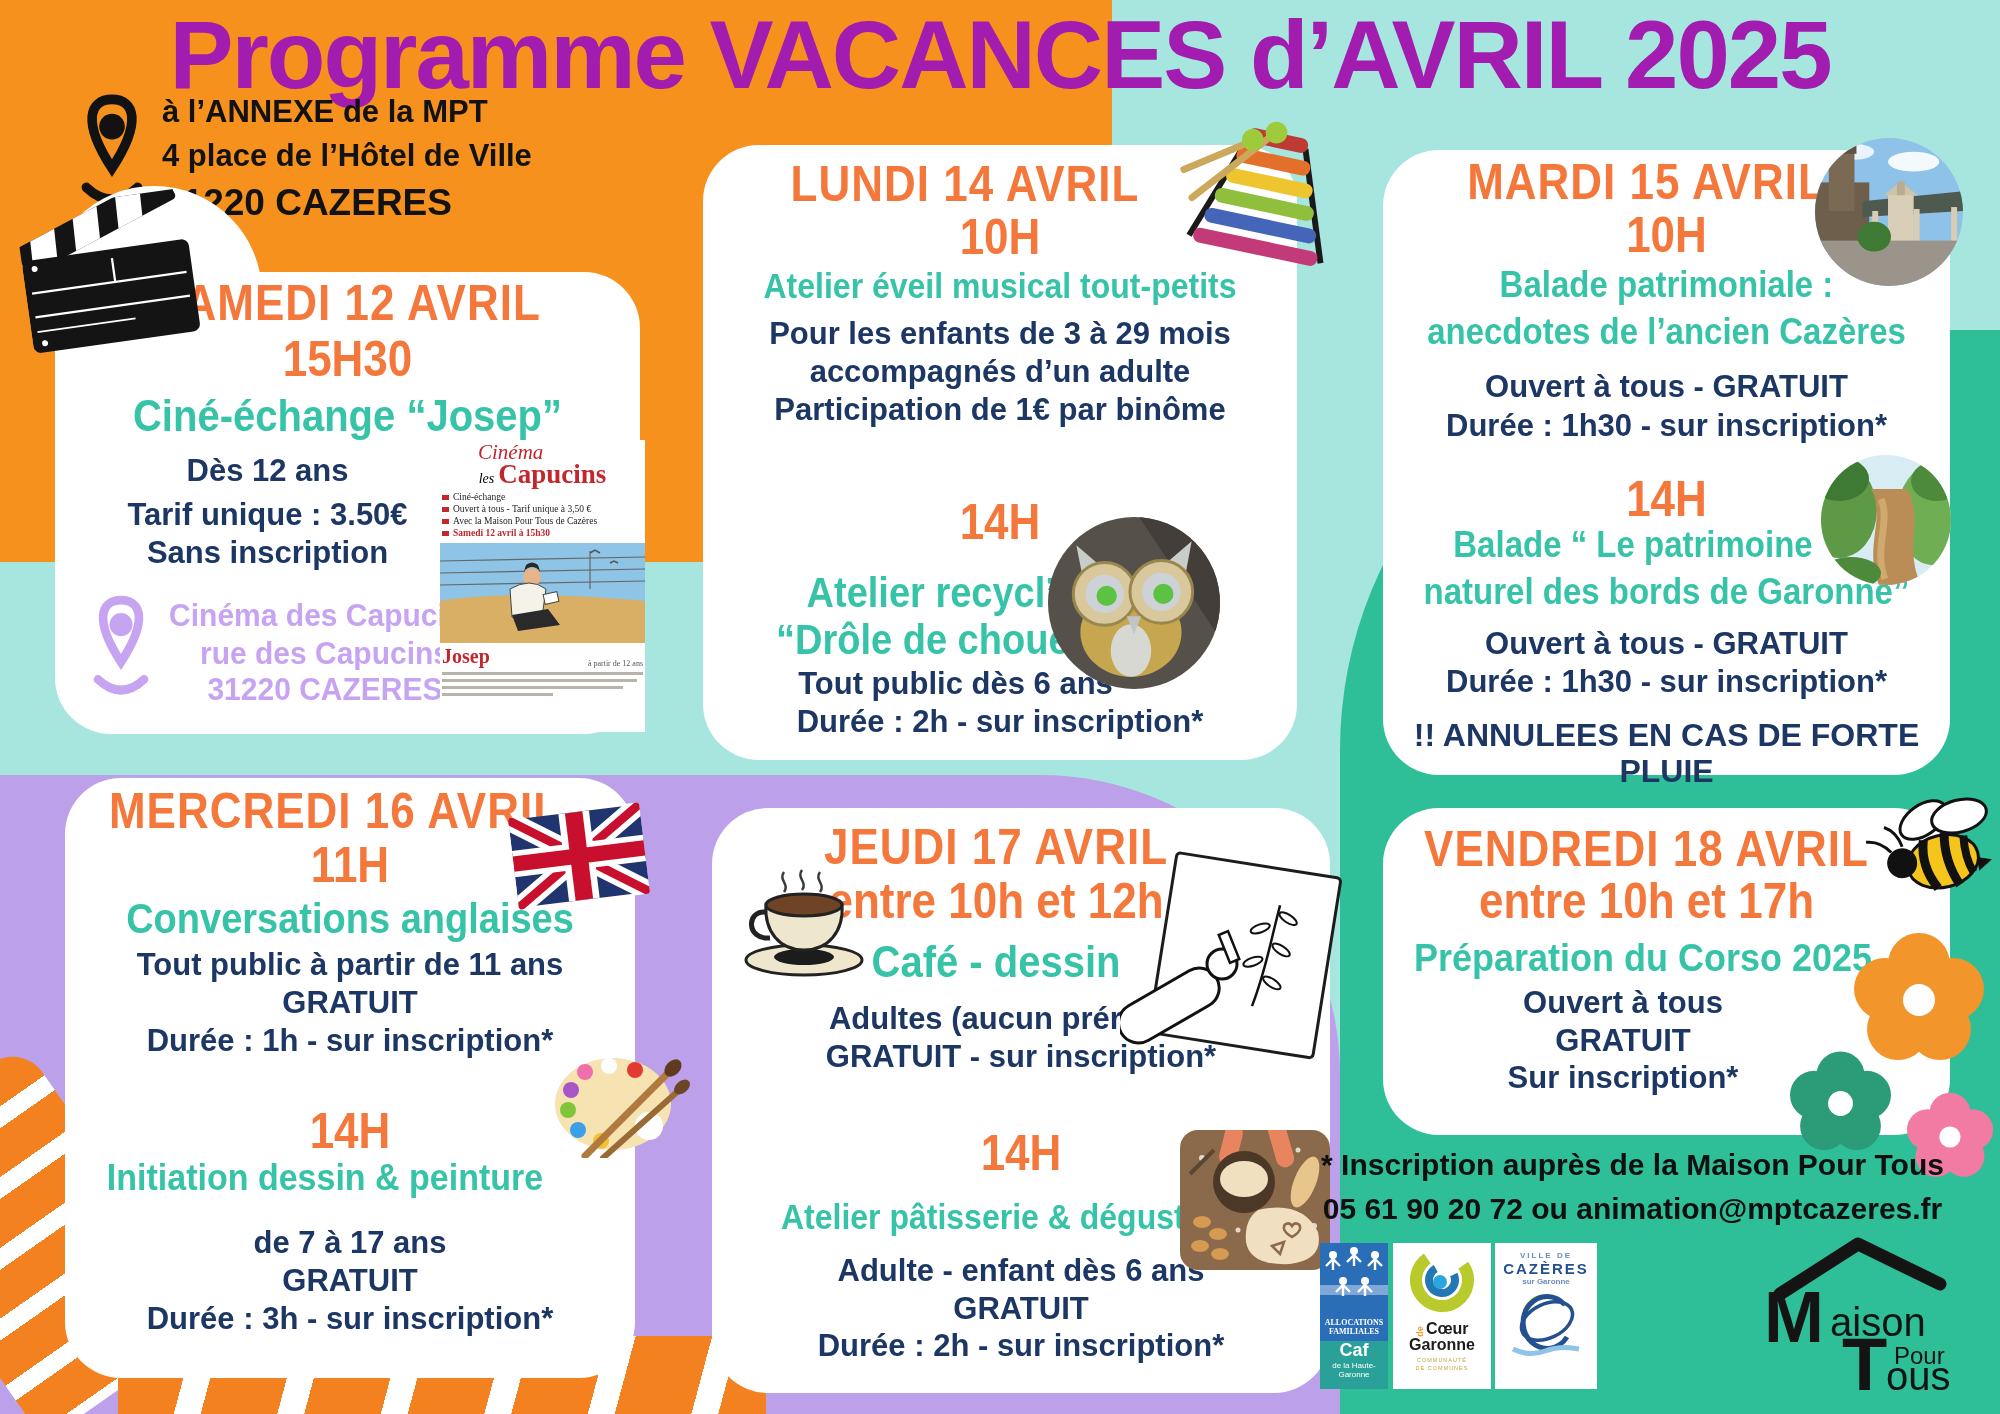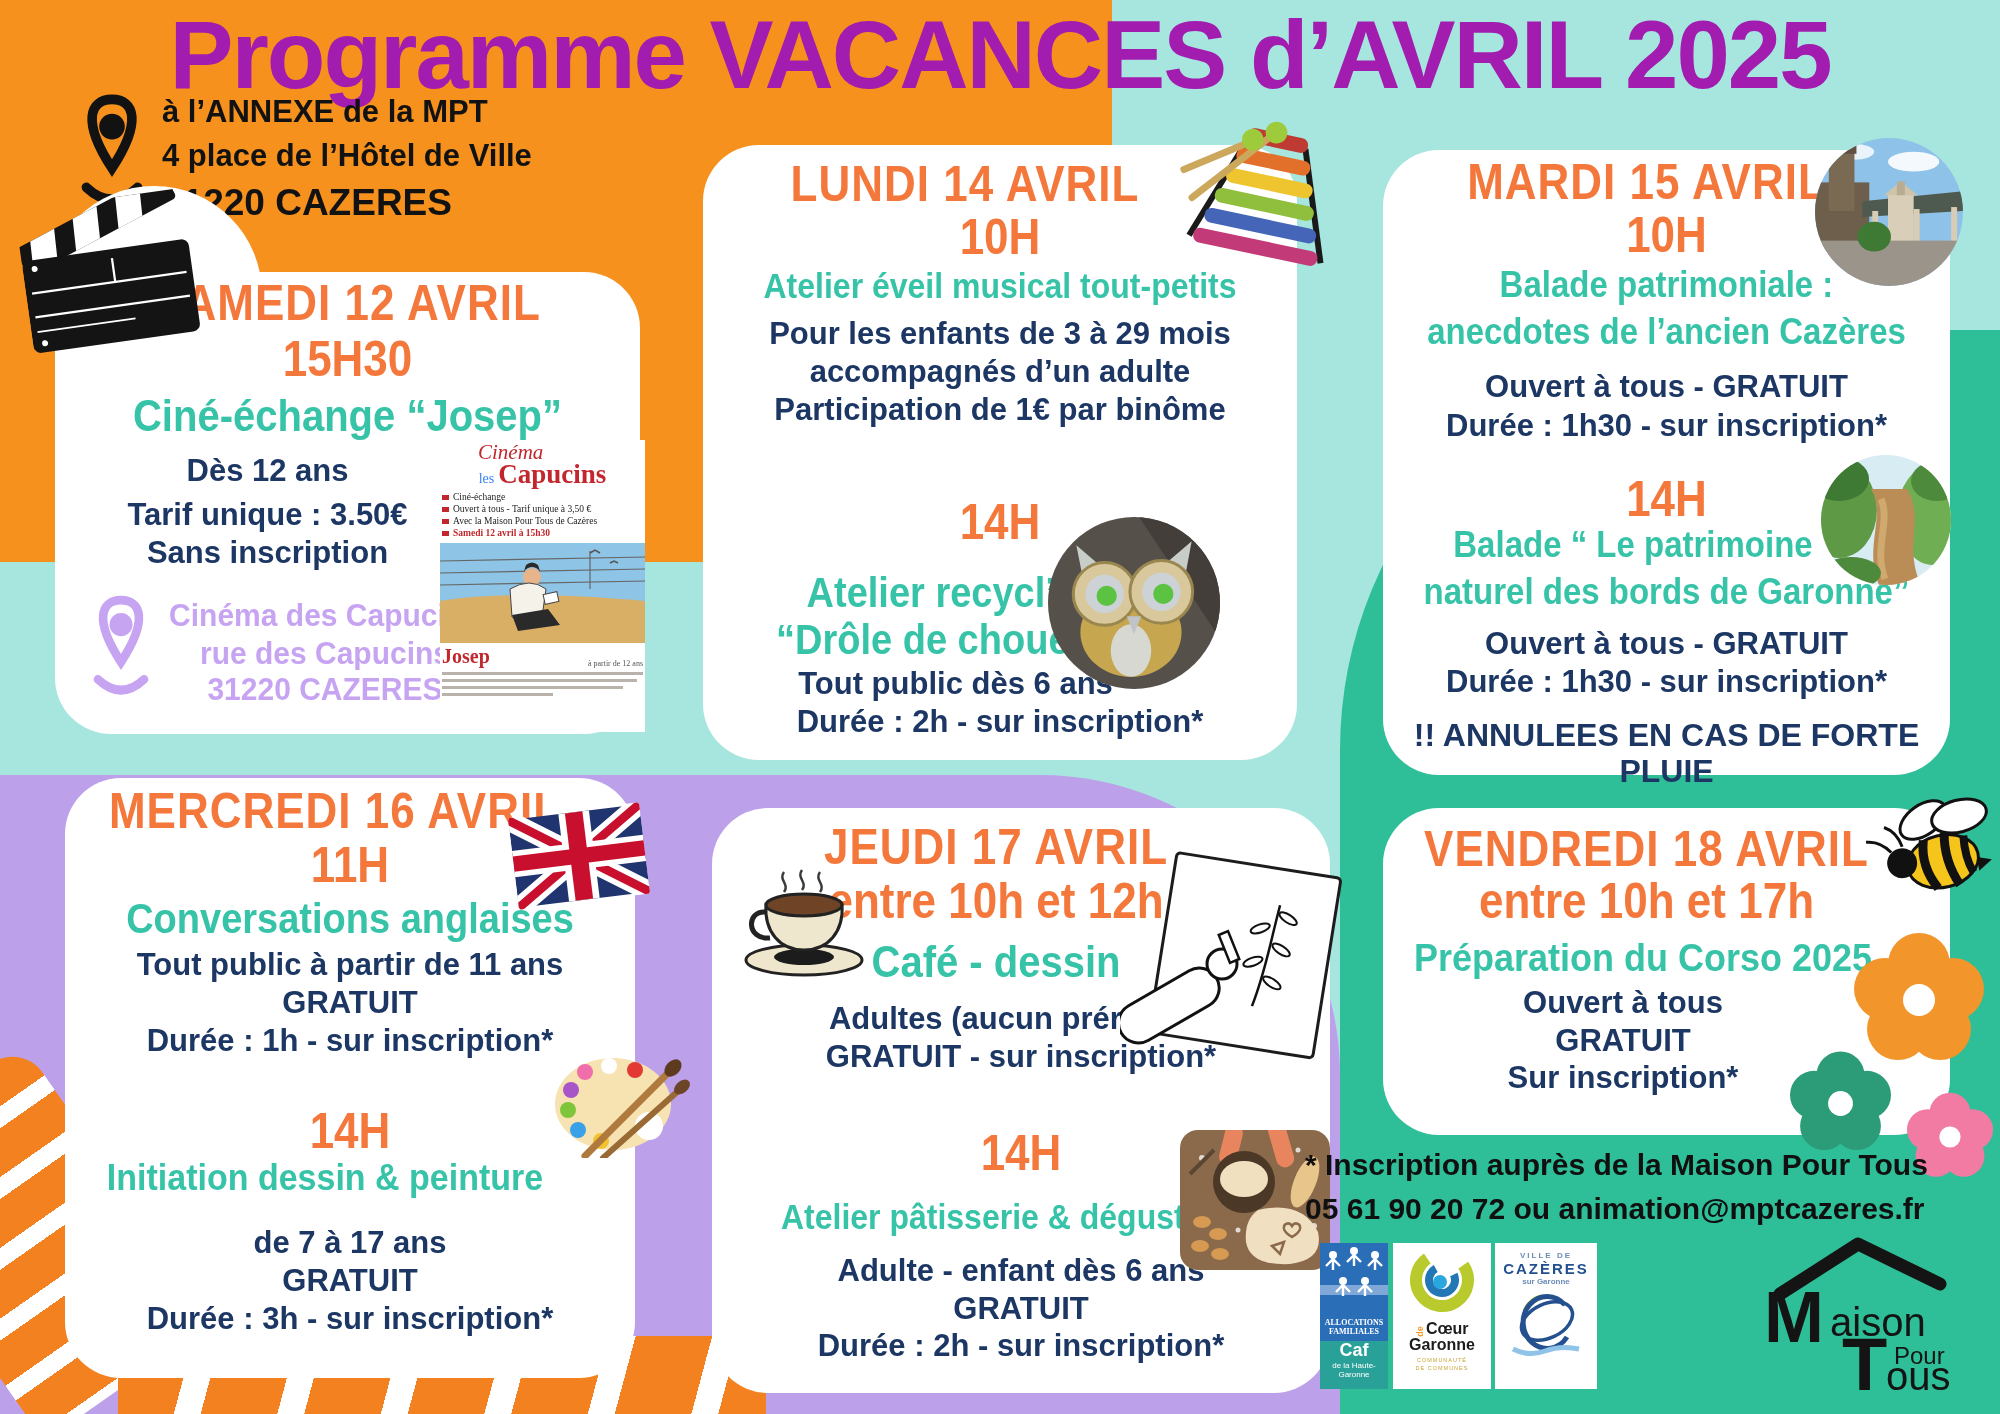--- a/index.html
+++ b/index.html
@@ -26,26 +26,26 @@
   .day{color:#F4783B;font-size:44px;letter-spacing:1px;transform:scaleY(1.12);}
   .time{color:#F4783B;font-size:44px;transform:scaleY(1.12);}
   .teal{color:#36C3A8;transform:scaleY(1.1);}
   .tz40{font-size:40px;} .tz38{font-size:38px;} .tz36{font-size:36px;}
   .tz34{font-size:34px;} .tz33{font-size:33px;} .tz32{font-size:32px;}
   .navy{color:#1D3764;font-size:31px;}
   .purpletxt{color:#C7A4F2;font-size:30px;transform:scaleY(1.06);}
   .page-title{position:absolute;left:20px;top:0;width:1960px;text-align:center;
       font-size:96px;font-weight:bold;letter-spacing:-2px;color:#a21caf;white-space:nowrap;}
   .loc-line{position:absolute;left:162px;color:#121212;font-weight:bold;}
-  .footnote{position:absolute;left:1305px;width:655px;text-align:left;
+  .footnote{position:absolute;left:1305px;width:655px;text-align:center;
       color:#101010;font-weight:bold;font-size:30px;}
   
   .jp{position:absolute;left:385px;top:168px;width:205px;height:292px;background:#fff;font-family:"Liberation Serif",serif;}
   .jp-cinema{display:block;text-align:left;color:#C1272D;font-style:italic;font-size:21px;line-height:1;margin-left:38px;}
-  .jp-les{color:#3b82f6;font-size:14px;text-align:center;}
+  .jp-les{color:#000000;font-size:14px;font-style:italic;text-align:center;}
   .jp-cap{color:#C1272D;font-size:27px;font-weight:bold;}
   .jp-line{display:flex;align-items:center;gap:4px;font-size:9.5px;color:#222;line-height:1.25;}
   .jp-line .bullet{flex:0 0 auto;width:7px;height:5px;background:#C1272D;}
   .jp-line.red{color:#C1272D;font-weight:bold;}
   .jp-film{color:#C1272D;font-size:20px;font-weight:bold;}
   .jp-age{font-size:8px;color:#555;}
   .jp-bar{height:3px;background:#B9B3AC;margin-top:4px;}
   
   .logo-box{position:absolute;background:#fff;overflow:hidden;text-align:center;}
   .caf-blue{background:#2B6EB8;width:100%;height:98px;position:relative;}

